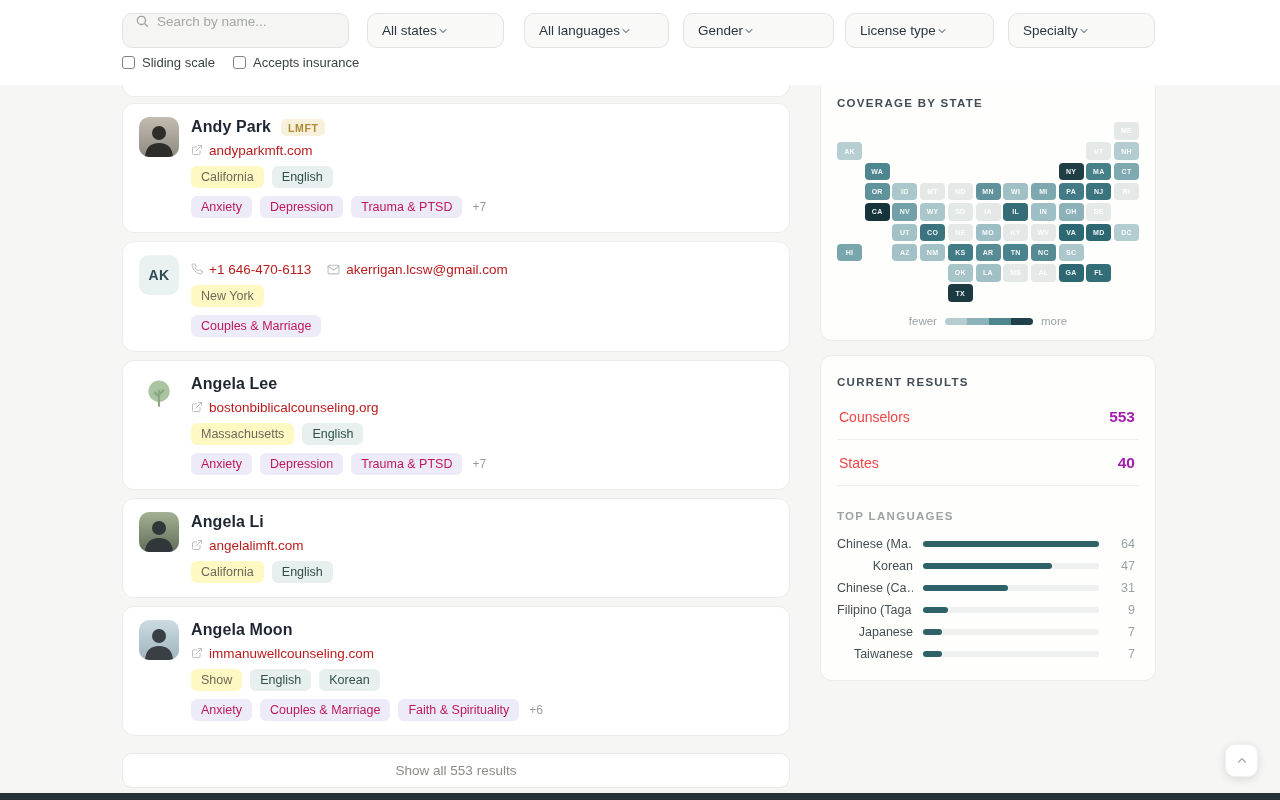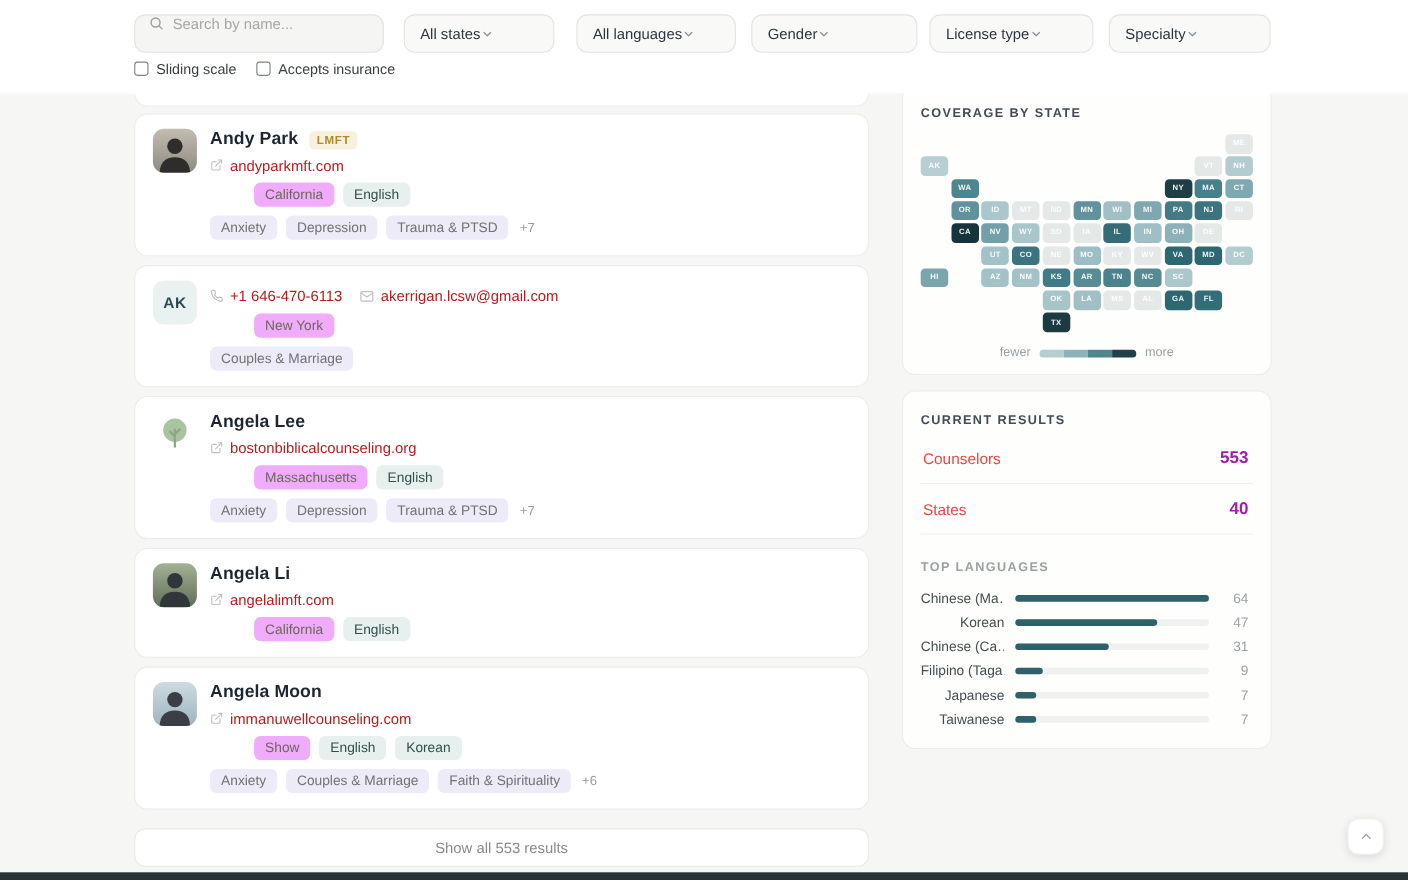--- a/index.html
+++ b/index.html
@@ -67,23 +67,23 @@
   .c-name { font-size: 16px; font-weight: bold; color: #1e2631; letter-spacing: 0.1px; }
   .badge {
     background: #f7f1dc; color: #ad8a33; font-size: 10.5px; font-weight: bold;
     letter-spacing: 0.6px; border-radius: 5px; padding: 3px 7px 2px;
   }
   .contact-row { display: flex; gap: 16px; align-items: center; margin-top: 6px; height: 16px; }
   .contact-item { display: flex; gap: 6px; align-items: center; color: #b91c1c; font-size: 13.5px; }
   .contact-item .icon { color: #bcc0c0; }
   .tag-row { display: flex; gap: 8px; align-items: center; margin-top: 8px; flex-wrap: wrap; }
   .tag { font-size: 12.5px; border-radius: 6px; padding: 4px 10px; white-space: nowrap; }
-  .tag.state { background: #f0abfc; color: #6d685c; margin-left: 40px; }
+  .tag.state { background: #fef9c3; color: #6d685c; }
   .tag.lang  { background: #e7f0ee; color: #31504c; }
-  .tag.spec  { background: #ecebf7; color: #737373; }
+  .tag.spec  { background: #ecebf7; color: #be185d; }
   .more-count { font-size: 12px; color: #9b9b97; margin-left: 2px; }
 
   .show-all-btn {
     margin-top: 17px; height: 35px; background: #fff; border: 1px solid #e9e9e7;
     border-radius: 10px; width: 100%; display: flex; align-items: center; justify-content: center;
     font-size: 13.5px; color: #8b8b87; cursor: pointer;
   }
 
   
   .side-card {

